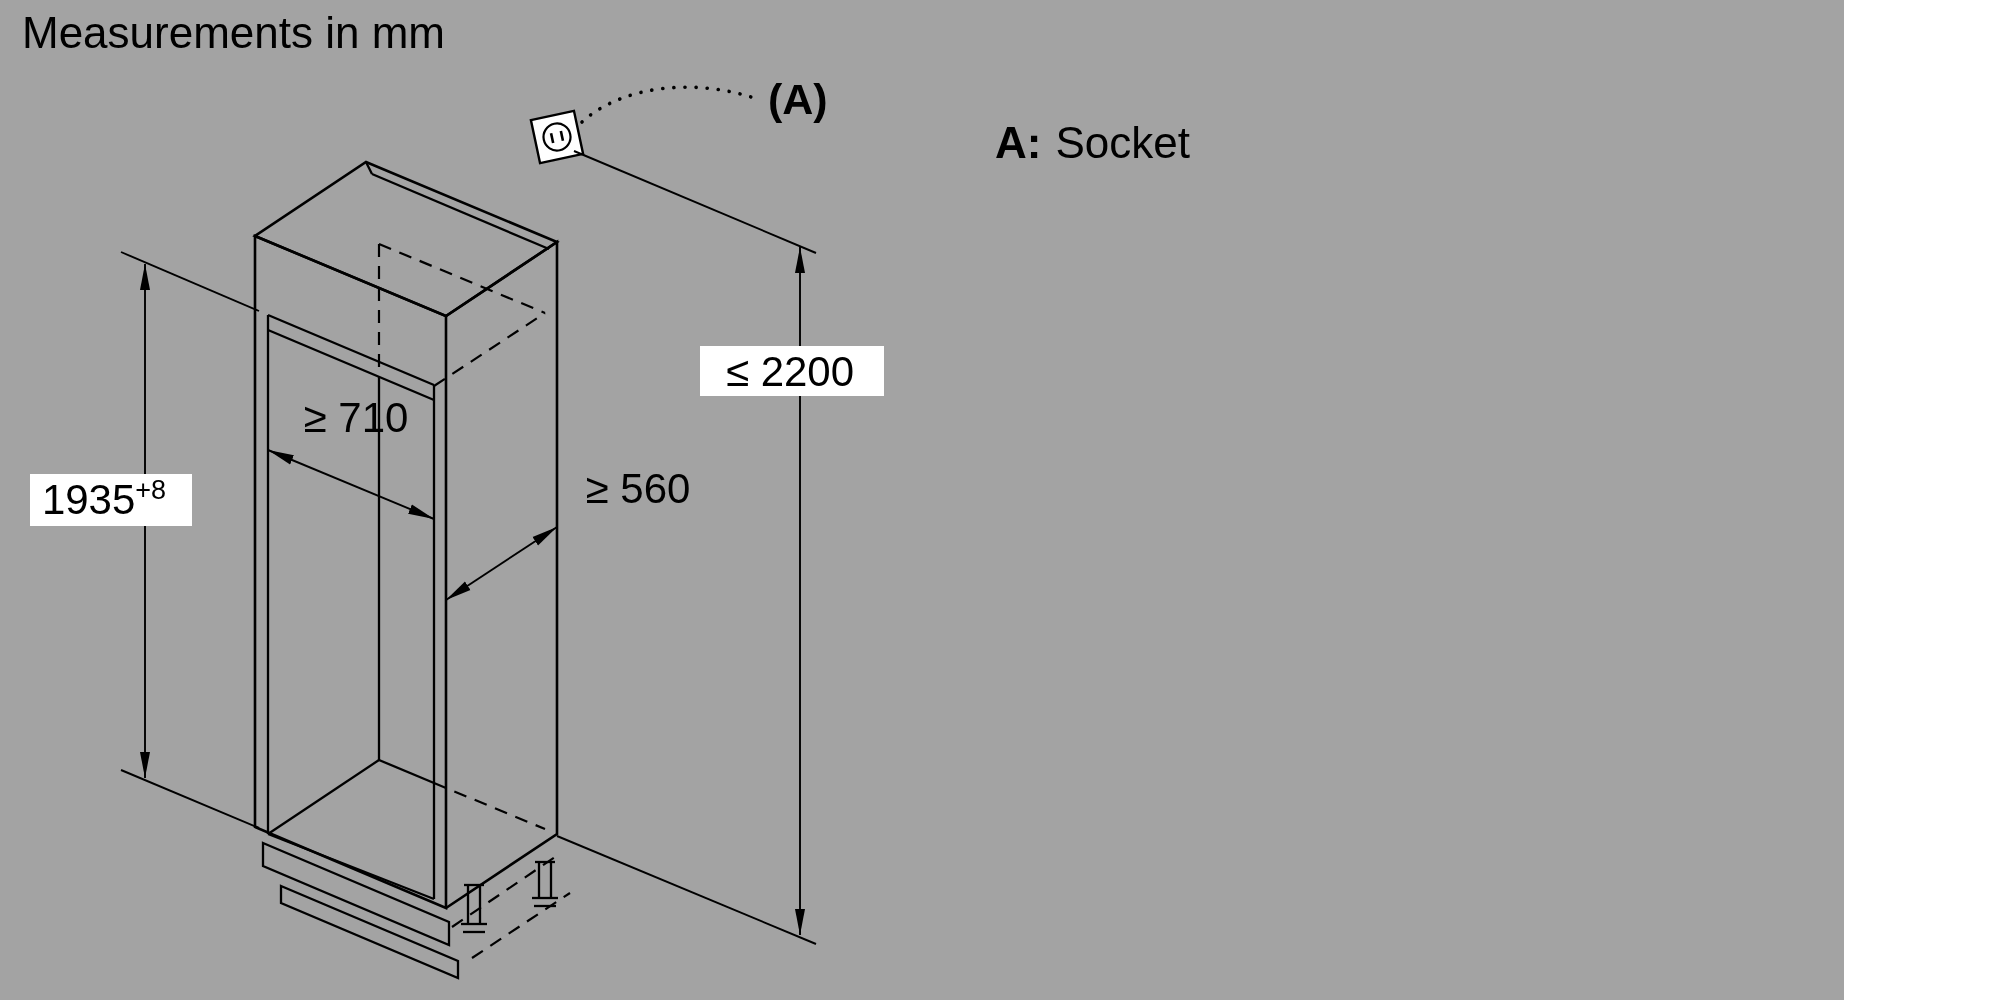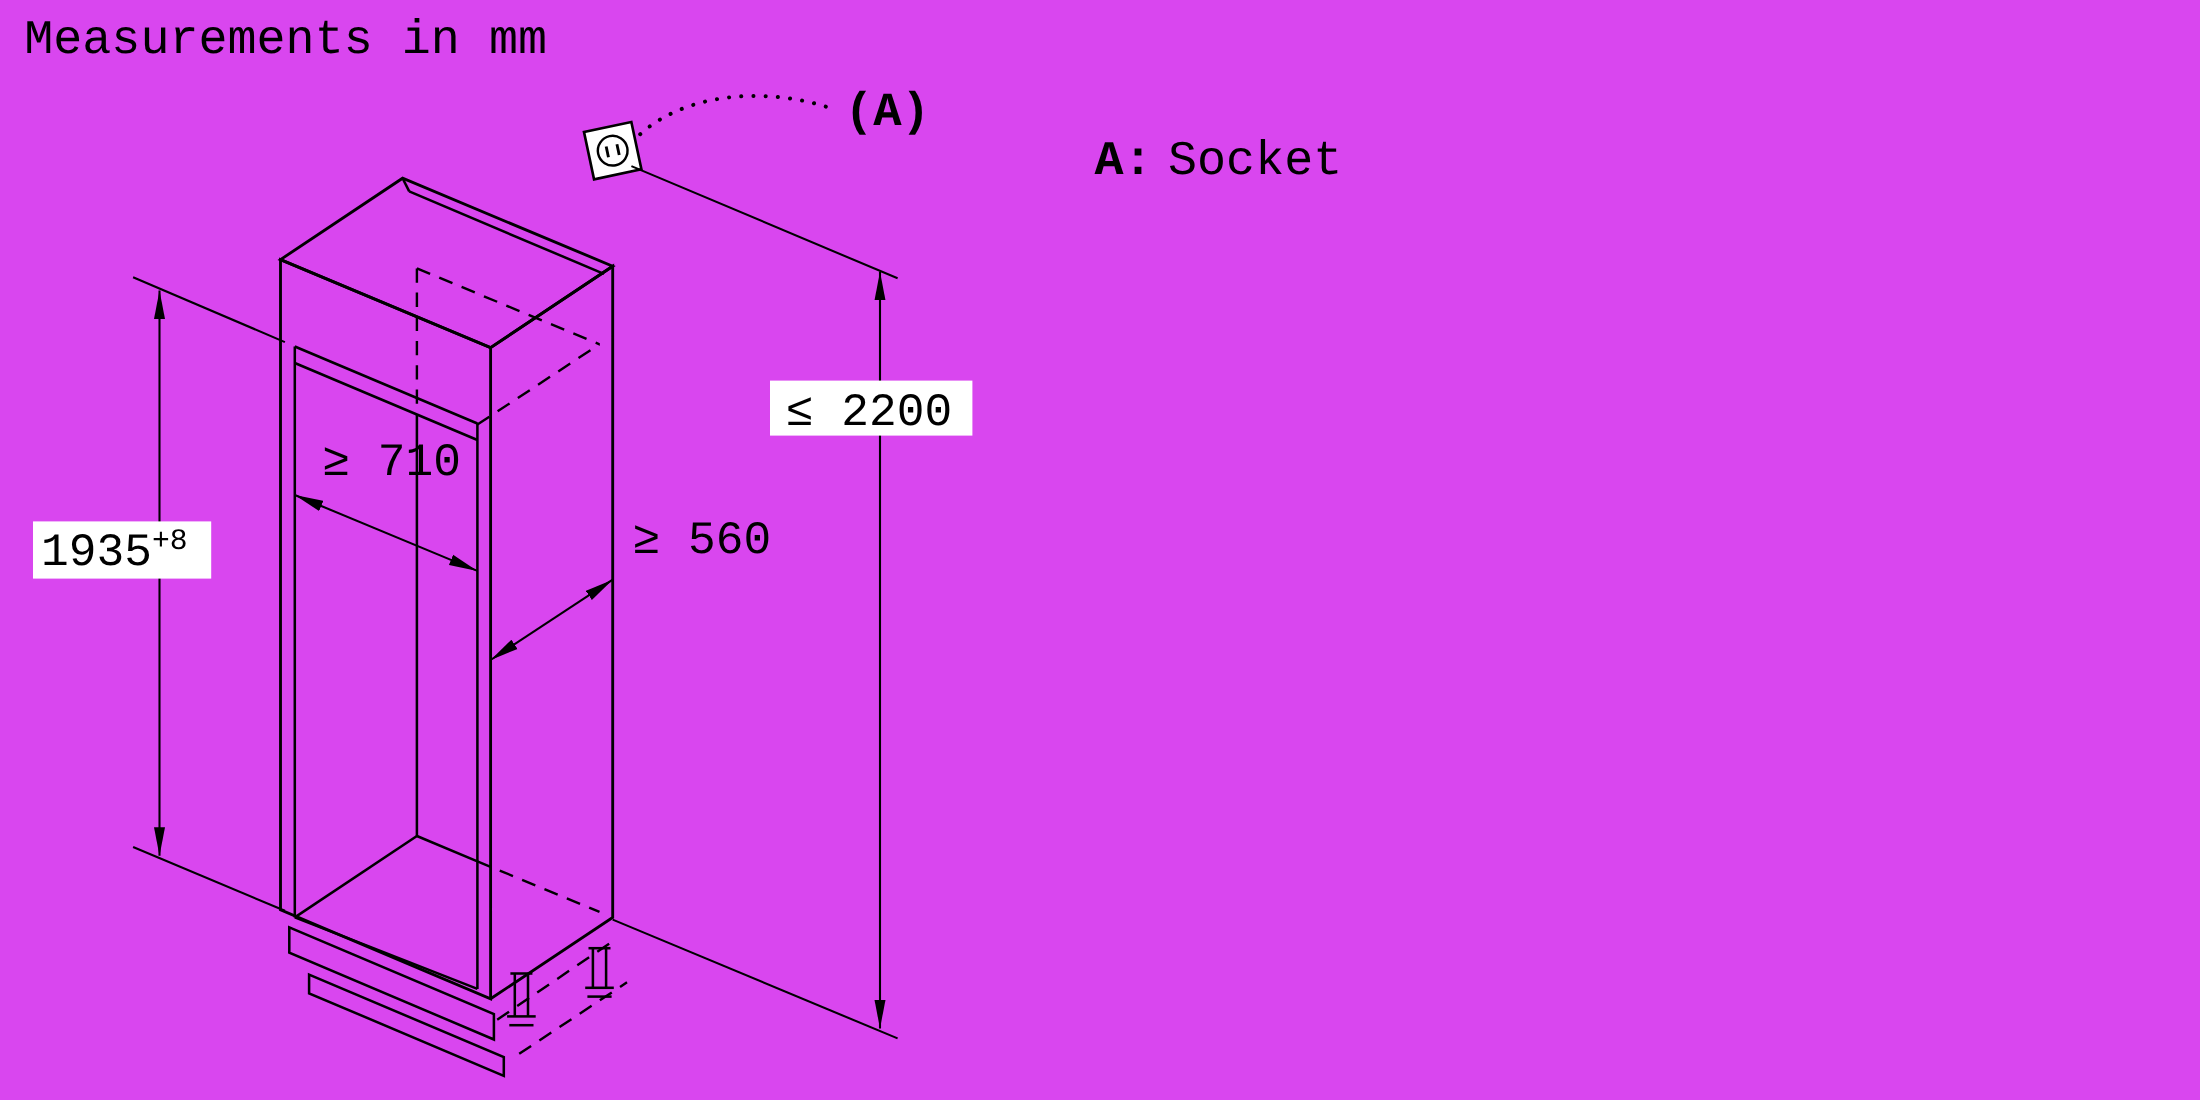--- a/index.html
+++ b/index.html
@@ -1,20 +1,20 @@
 <!DOCTYPE html>
 <html><head>
 <meta charset="utf-8">
 <style>
   html,body{margin:0;padding:0;background:#ffffff;}
   .canvas{
     position:relative;
-    width:2000px;height:1000px;
-    background:#d946ef;
-    font-family:Liberation Mono, monospace;
+    width:1844px;height:1000px;
+    background:#a3a3a3;
+    font-family:Liberation Sans, sans-serif;
     overflow:hidden;
   }
   svg{display:block;}
   svg text{fill:#000000;}
   .ln{stroke:#000000;fill:none;stroke-width:2.6;stroke-linejoin:miter;stroke-linecap:butt;}
   .ln-inner{stroke:#000000;fill:none;stroke-width:2.3;}
   .ln-hidden{stroke:#000000;fill:none;stroke-width:2.2;stroke-dasharray:13 9;}
   .ln-dim{stroke:#000000;fill:none;stroke-width:1.9;}
   .ln-dot{stroke:#000000;fill:none;stroke-width:3.6;stroke-dasharray:0.1 11;stroke-linecap:round;}
   .t-title{font-size:44px;}

